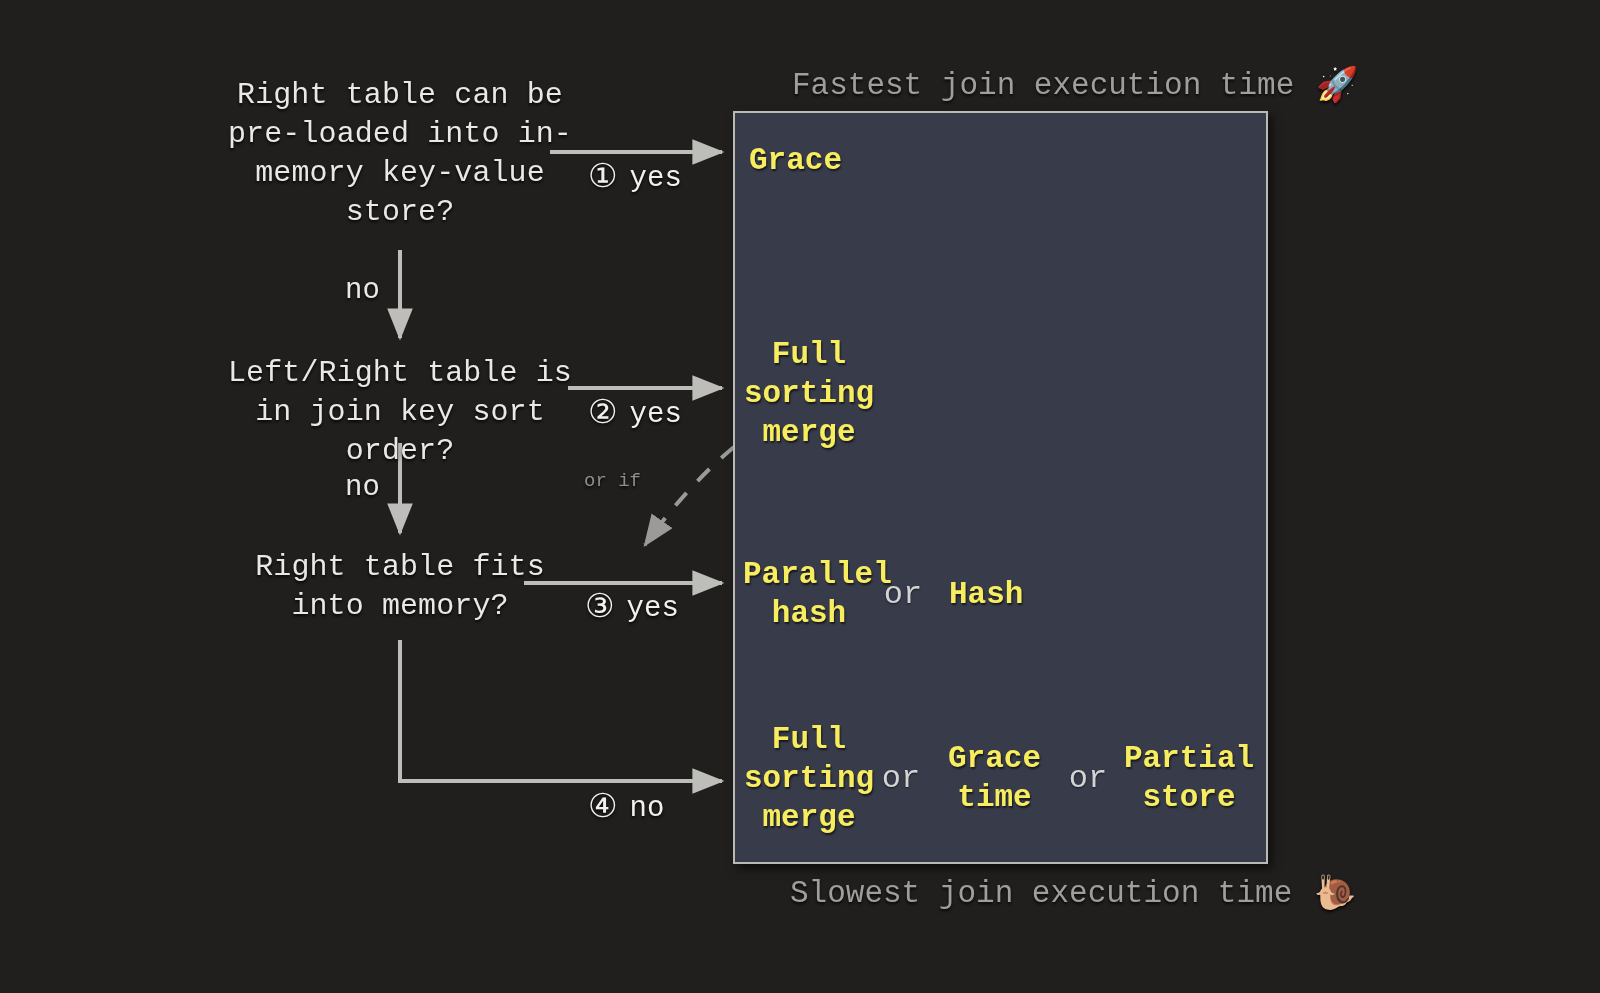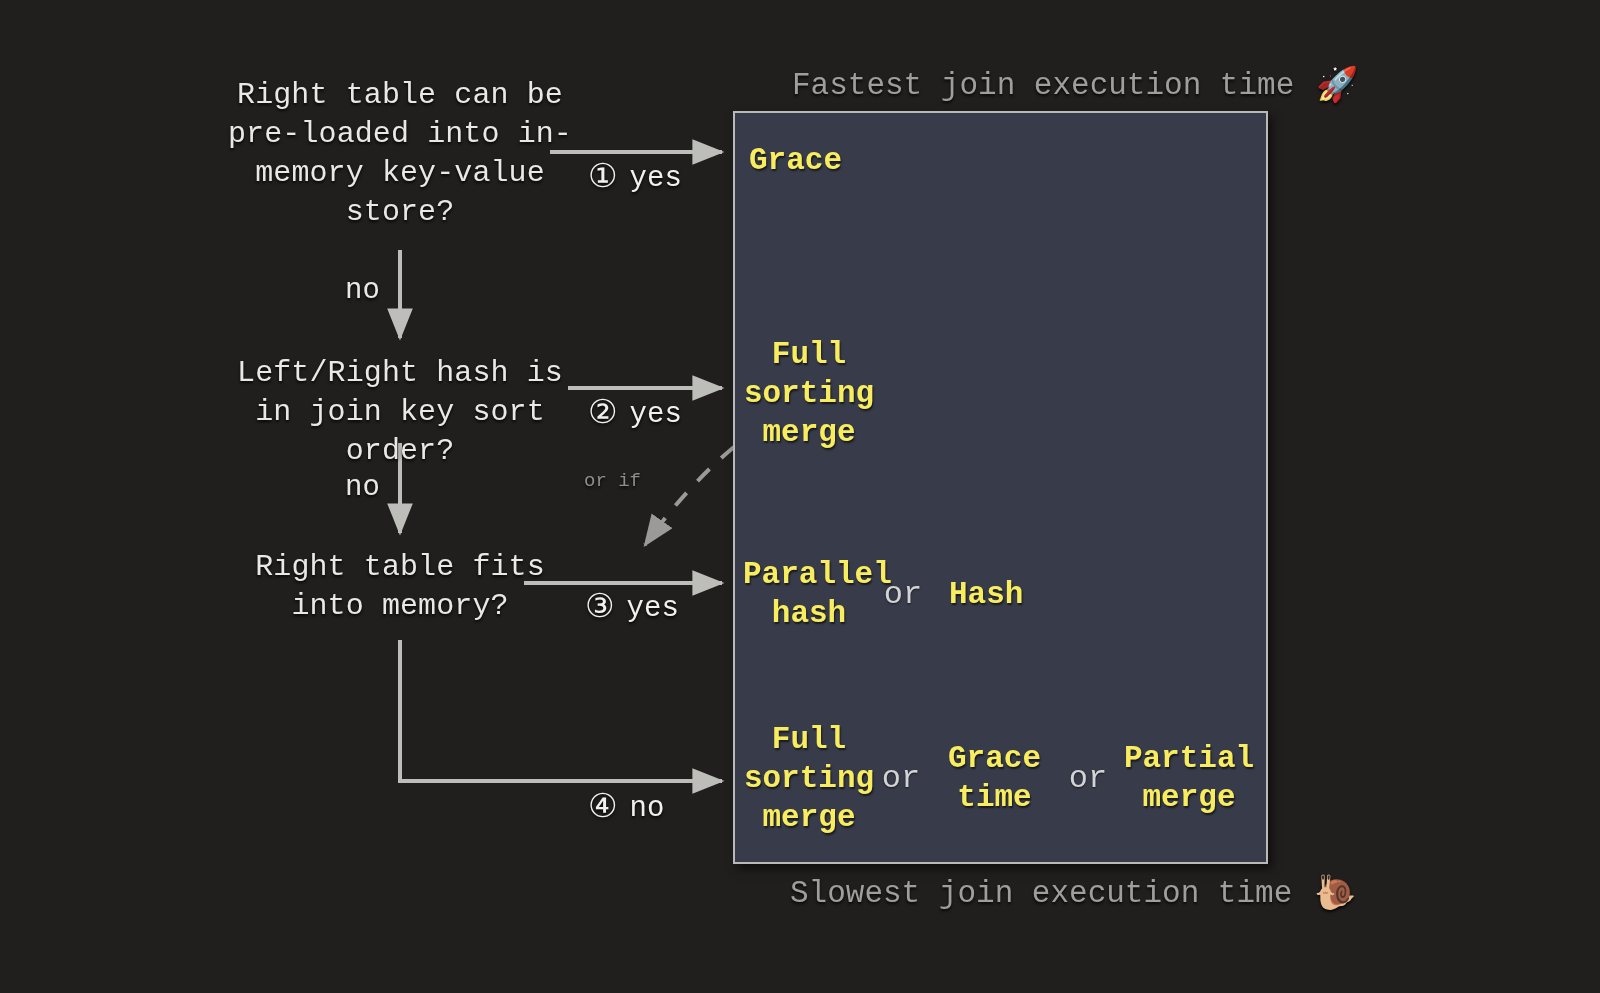--- a/index.html
+++ b/index.html
@@ -181,21 +181,21 @@
     </g>
 
     <path d="M734,447 Q686,487 645,545" stroke="#9a9a98" stroke-width="4" fill="none" stroke-dasharray="17 16" stroke-linecap="butt" marker-end="url(#arrowhead-dim)"></path>
   </svg>
 
   <div class="decision" id="decision-1">Right table can be
 pre-loaded into
 in-memory
 key-value store?</div>
 
-  <div class="decision" id="decision-2">Left/Right hash is in
+  <div class="decision" id="decision-2">Left/Right table is in
 join key sort order?</div>
 
   <div class="decision" id="decision-3">Right table fits
 into memory?</div>
 
   <div class="no-label" id="no-label-1">no</div>
 
   <div class="no-label" id="no-label-2">no</div>
 
   <div class="branch-label" id="branch-1">
@@ -241,21 +241,21 @@
 
     <div class="result-row" id="result-row-4">
       <div class="algo" id="algo-4a">Full
 sorting
 merge</div>
       <div class="or-sep" id="or-4a">or</div>
       <div class="algo" id="algo-4b">Grace
 time</div>
       <div class="or-sep" id="or-4b">or</div>
       <div class="algo" id="algo-4c">Partial
-merge</div>
+store</div>
     </div>
 
   </div>
 
   <div class="caption" id="caption-slowest">
     <span>Slowest join execution time</span>
     <span class="caption-emoji">🐌</span>
   </div>
 
   <div class="caption" id="caption-fastest">

